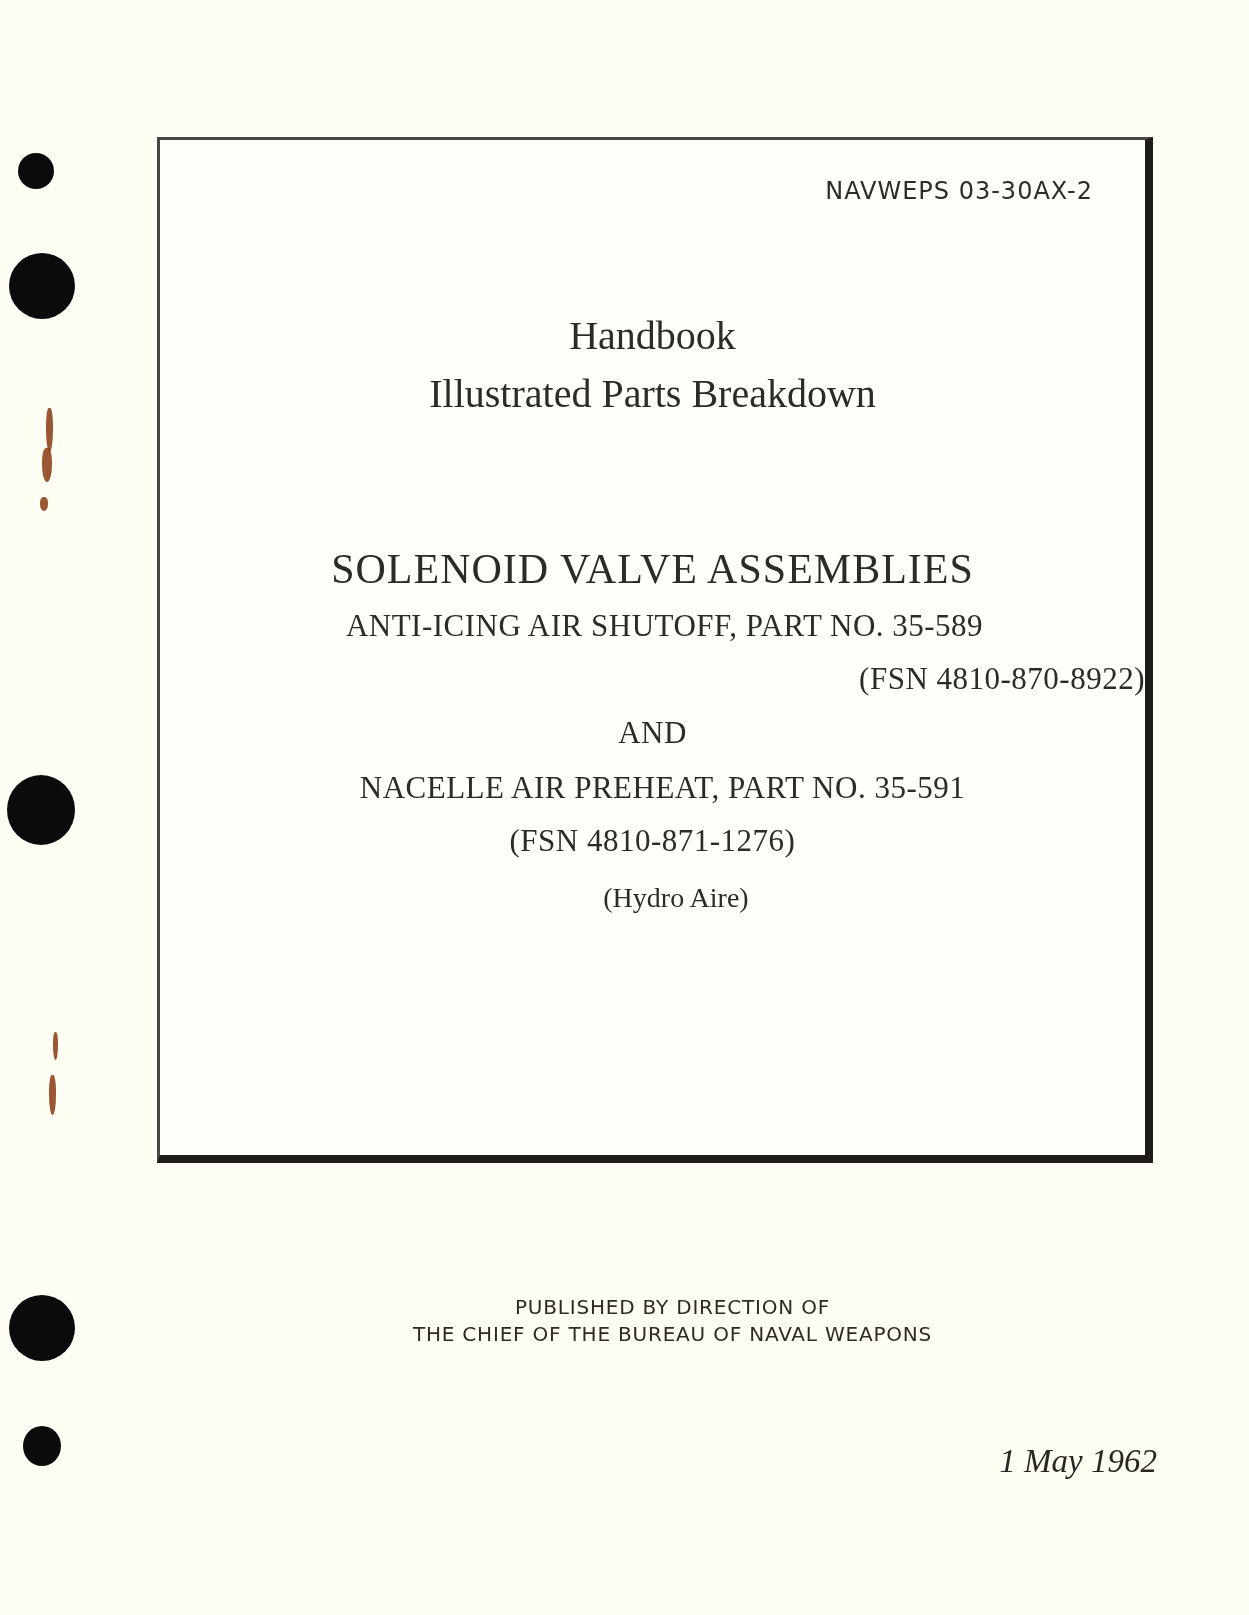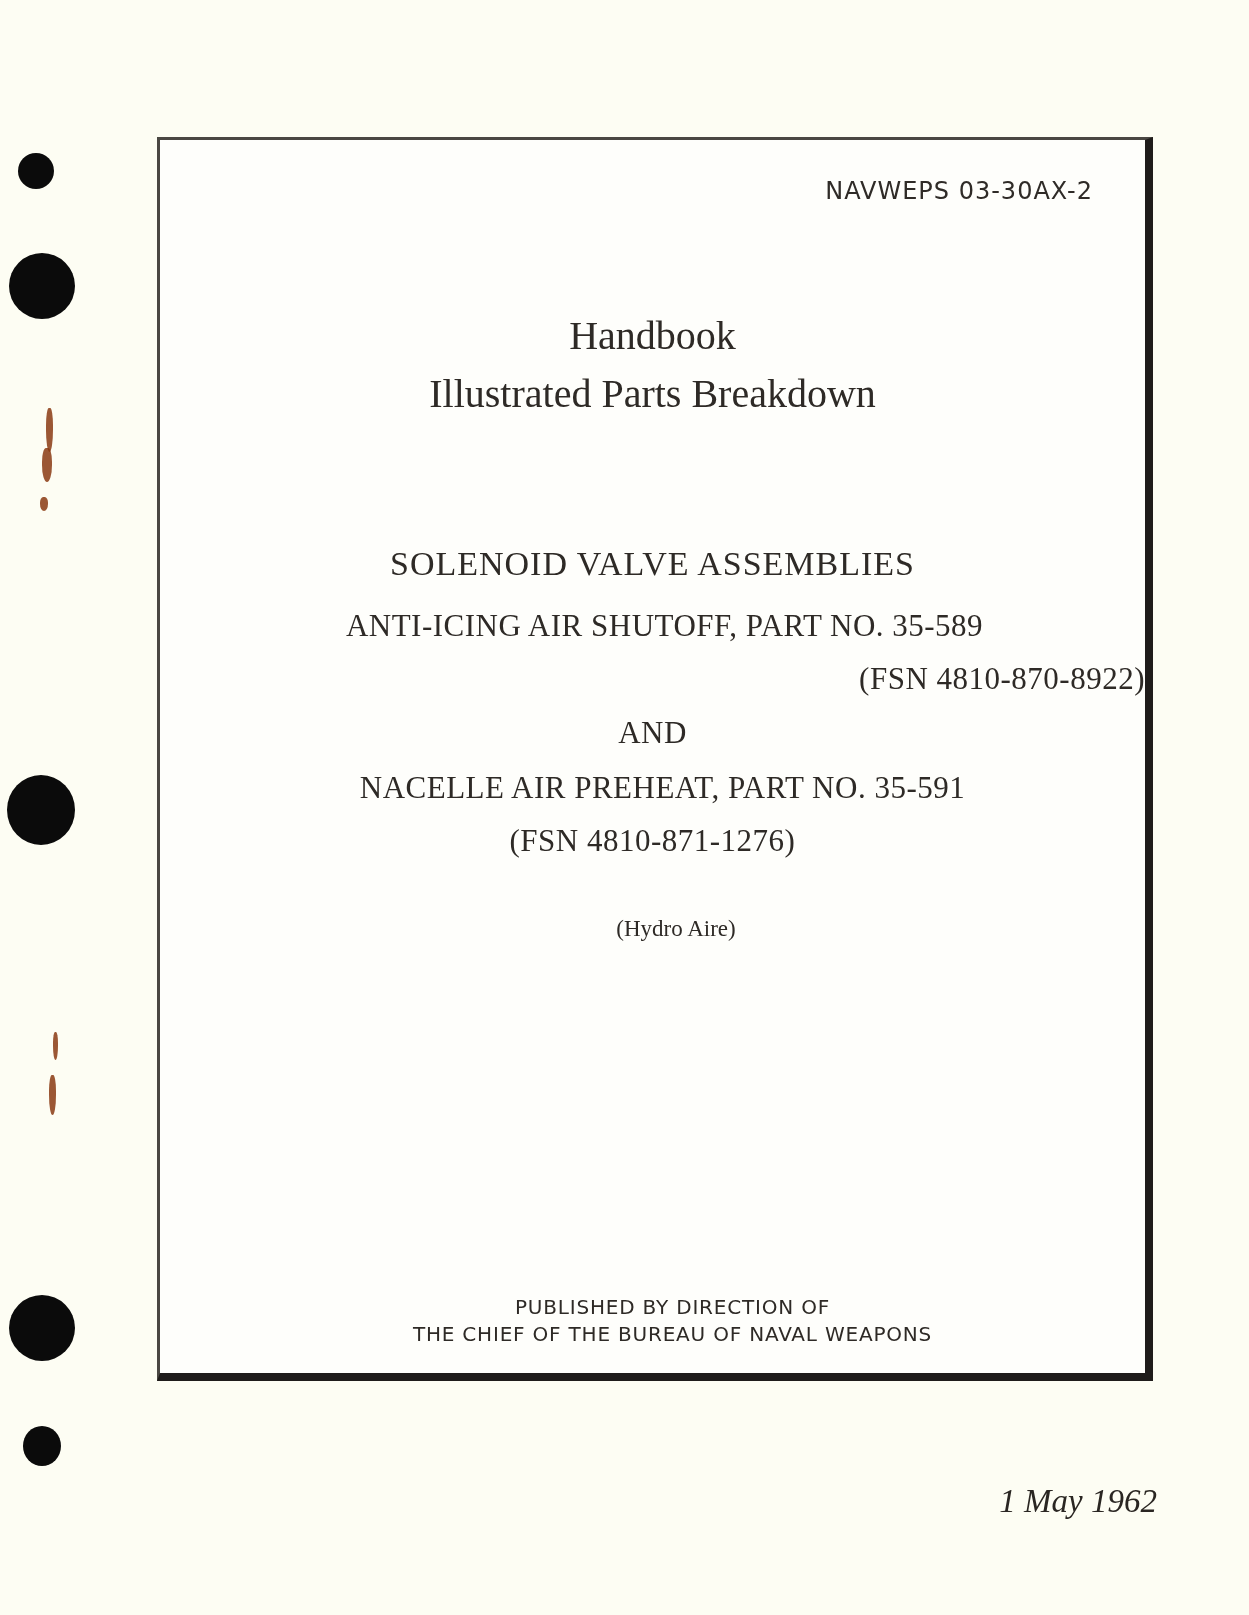--- a/index.html
+++ b/index.html
@@ -9,50 +9,50 @@
     font-family:"Liberation Serif", "DejaVu Serif", serif;
     color:#2e2a26;
   }
   .hole {
     position:absolute; border-radius:50%; background:#0b0b0b;
   }
   .stain {
     position:absolute; background:#8a3a12; border-radius:40% 40% 50% 50%; opacity:.85;
   }
   .frame {
-    position:absolute; left:157px; top:137px; width:996px; height:1244px;
+    position:absolute; left:157px; top:137px; width:996px; height:1026px;
     border-top:3px solid #4a4742; border-left:3px solid #4a4742;
     border-right:8px solid #1f1c1a; border-bottom:8px solid #1f1c1a;
     background:#fefefb; box-sizing:border-box;
   }
   .docnum {
     position:absolute; right:52px; top:37px;
     font-family:"DejaVu Sans", "Liberation Sans", sans-serif;
     font-size:24px; letter-spacing:1px; color:#2f2b27;
   }
   .center { position:absolute; left:0; right:0; text-align:center; white-space:nowrap; }
   .h-handbook { top:172px; font-size:40px; }
   .h-ipb { top:230px; font-size:40px; }
-  .h-title { top:405px; font-size:34px; letter-spacing:1px; }
+  .h-title { top:405px; font-size:42px; letter-spacing:1px; }
   .h-line { font-size:31px; letter-spacing:.5px; }
   .l1 { top:468px;margin-left:24px; }
   .l2 { top:521px;text-align:right; }
   .l3 { top:575px; }
   .l4 { top:630px;padding-left:20px; }
   .l5 { top:683px; }
-  .mfr { top:776px; font-size:23px;padding-left:47px; }
+  .mfr { top:742px; font-size:28px;padding-left:47px; }
   .pub {
     font-family:"DejaVu Sans", "Liberation Sans", sans-serif;
     font-size:20px; letter-spacing:.8px;padding-left:40px;
   }
   .pub1 { top:1155px; }
   .pub2 { top:1182px; }
   .date {
     position:absolute; right:92px; top:1443px;
-    font-style:italic; font-size:33px; color:#2a2622;margin-top:40px;
+    font-style:italic; font-size:33px; color:#2a2622;
   }
 </style>
 </head>
 <body>
 
 <div class="hole" style="left:18px;top:153px;width:36px;height:36px;"></div>
 <div class="hole" style="left:9px;top:253px;width:66px;height:66px;"></div>
 <div class="hole" style="left:7px;top:775px;width:68px;height:70px;"></div>
 <div class="hole" style="left:9px;top:1295px;width:66px;height:66px;"></div>
 <div class="hole" style="left:23px;top:1426px;width:38px;height:40px;"></div>

